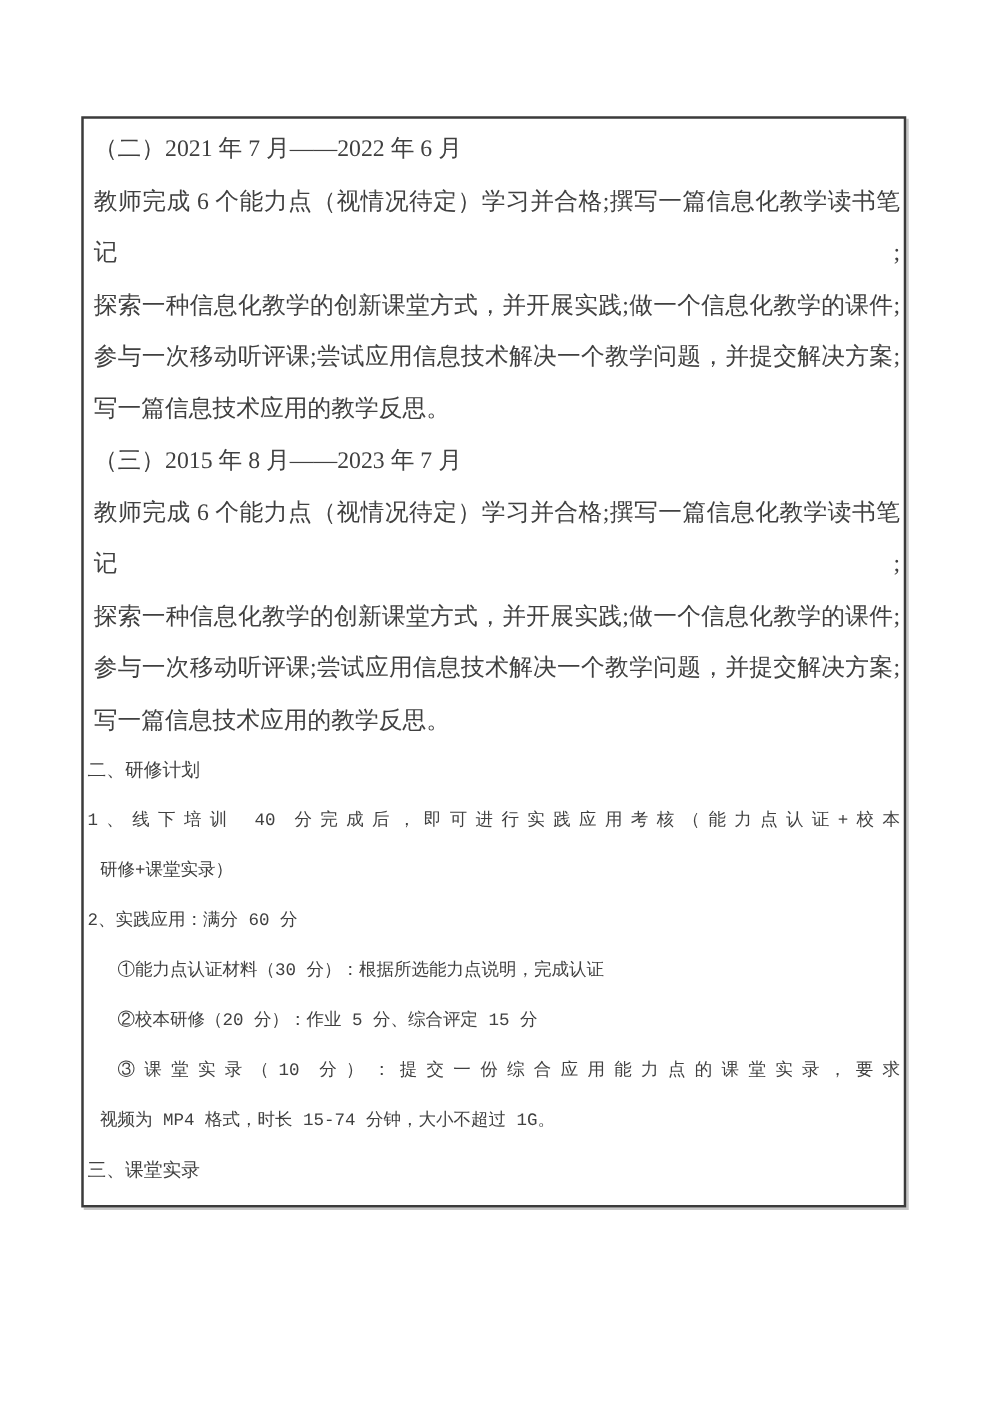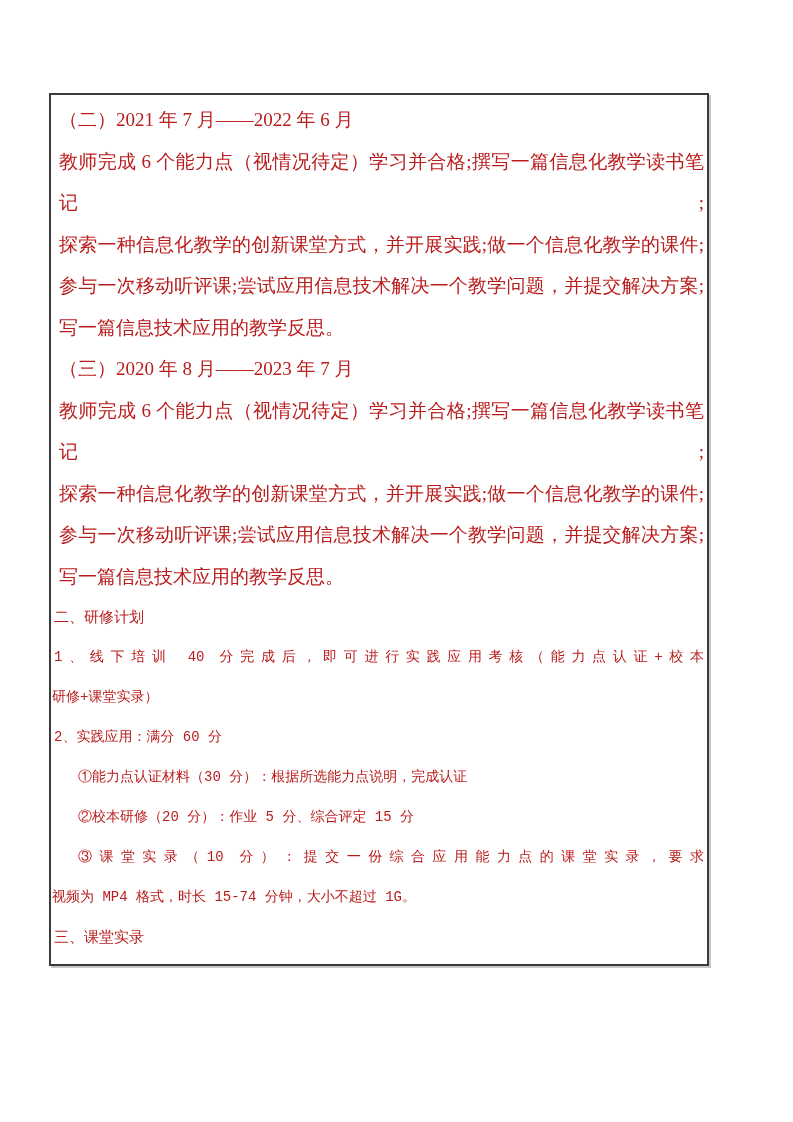--- a/index.html
+++ b/index.html
@@ -9,28 +9,28 @@
     font-family: "Liberation Serif", "DejaVu Serif", serif;
   }
   .page {
     position: relative;
     width: 793px; height: 1122px;
     background: #ffffff;
     overflow: hidden;
   }
   .cell {
     position: absolute;
-    left: 49px; top: 93px;
+    left: 65px; top: 93px;
     width: 656px;
     box-sizing: content-box;
     background: #ffffff;
     border: 2px solid #3b3b3b;
     box-shadow: 2px 2px 0 #c7c7c7;
     padding: 4px 0 7px 0;
-    color: #b91c1c;
+    color: #404040;
   }
   .ln {
     white-space: pre-wrap;
     overflow: hidden;
   }
   
   .a {
     font-family: "Liberation Serif", "DejaVu Serif", serif;
     font-size: 19px;
     line-height: 41.5px;
@@ -39,21 +39,21 @@
   }
   
   .b {
     font-family: Liberation Mono, monospace;
     font-size: 14px;
     line-height: 40px;
     padding-left: 3px;
     padding-right: 3px;
   }
   
-  .cont { padding-left: 1px; }
+  .cont { padding-left: 13px; }
   
   .ind { padding-left: 27px; }
   
   .h2 {
     font-family: "Liberation Serif", "DejaVu Serif", serif;
     font-size: 15px;
     line-height: 40px;
     padding-left: 3px;
   }
   
@@ -67,21 +67,21 @@
 
 <div class="page">
   <div class="cell">
 
     <div class="ln a">（二）2021 年 7 月——2022 年 6 月</div>
     <div class="ln a j">教师完成 6 个能力点（视情况待定）学习并合格;撰写一篇信息化教学读书笔记;</div>
     <div class="ln a j">探索一种信息化教学的创新课堂方式，并开展实践;做一个信息化教学的课件;</div>
     <div class="ln a j">参与一次移动听评课;尝试应用信息技术解决一个教学问题，并提交解决方案;</div>
     <div class="ln a">写一篇信息技术应用的教学反思。</div>
 
-    <div class="ln a">（三）2020 年 8 月——2023 年 7 月</div>
+    <div class="ln a">（三）2015 年 8 月——2023 年 7 月</div>
     <div class="ln a j">教师完成 6 个能力点（视情况待定）学习并合格;撰写一篇信息化教学读书笔记;</div>
     <div class="ln a j">探索一种信息化教学的创新课堂方式，并开展实践;做一个信息化教学的课件;</div>
     <div class="ln a j">参与一次移动听评课;尝试应用信息技术解决一个教学问题，并提交解决方案;</div>
     <div class="ln a">写一篇信息技术应用的教学反思。</div>
 
     <div class="ln h2">二、研修计划</div>
     <div class="ln b j">1、线下培训 40 分完成后，即可进行实践应用考核（能力点认证+校本</div>
     <div class="ln b cont">研修+课堂实录）</div>
     <div class="ln b">2、实践应用：满分 60 分</div>
     <div class="ln b ind">①能力点认证材料（30 分）：根据所选能力点说明，完成认证</div>

